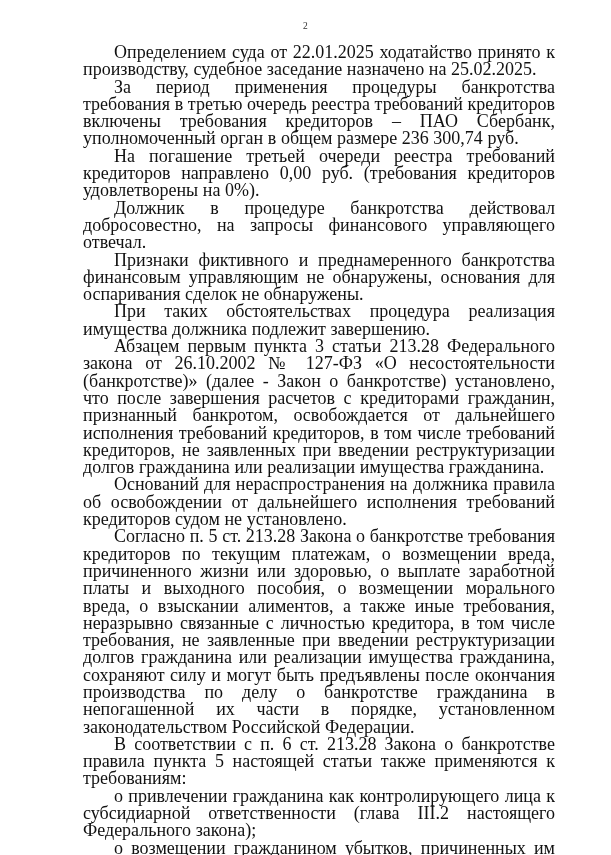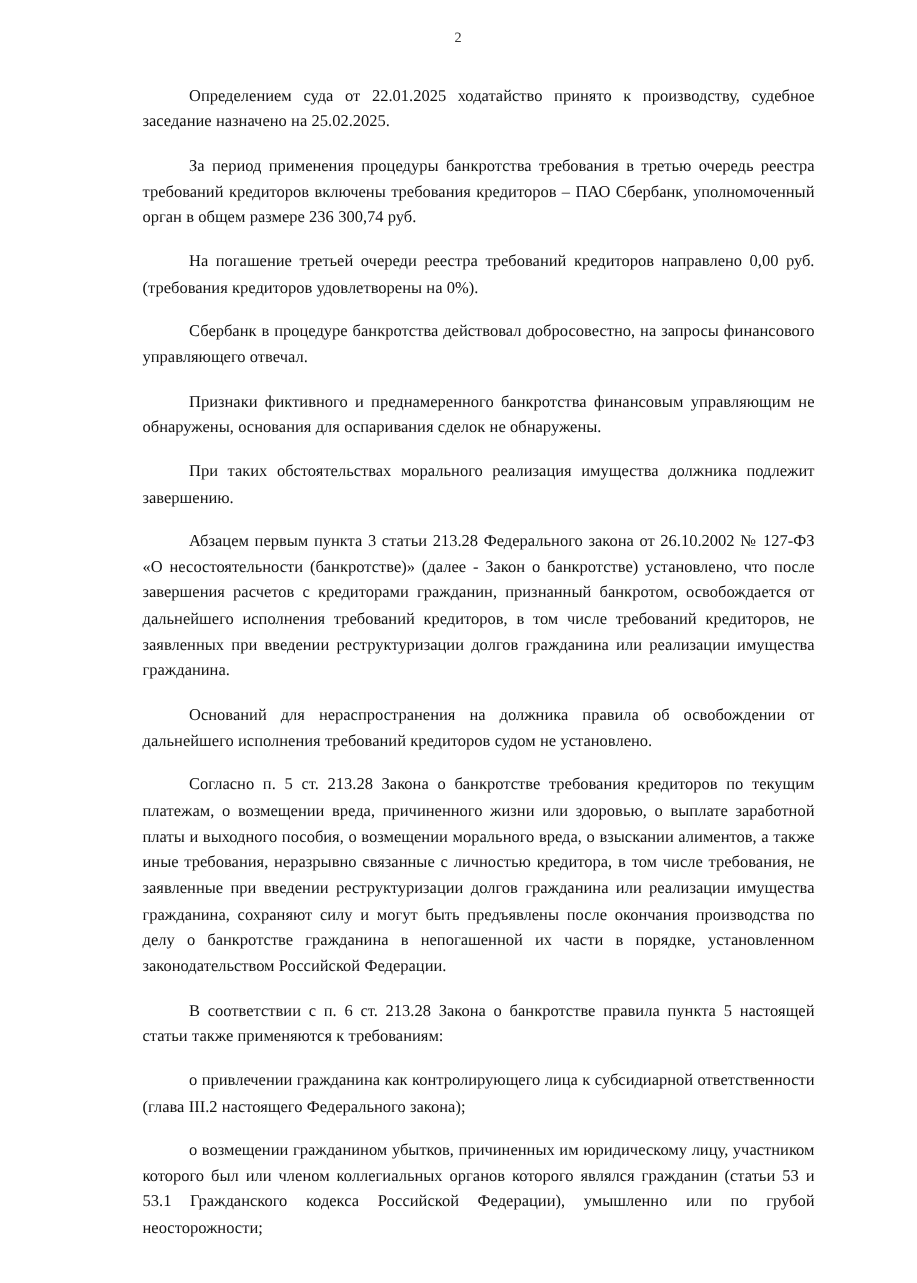--- a/index.html
+++ b/index.html
@@ -31,46 +31,46 @@
     color: #303030;
     letter-spacing: 0.2px;
   }
   #body-text {
     position: absolute;
     top: 44px;
     left: 83px;
     width: 472px;
   }
   p.para {
-    margin: 12px;
+    margin: 0;
     padding: 0;
-    font-size: 11px;
+    font-size: 18px;
     line-height: 17.3px;
     text-align: justify;
     text-justify: inter-word;
     text-indent: 31px;
     color: #111111;
     hyphens: none;
     word-spacing: 0.1px;
   }
 </style>
 </head>
 <body>
 
 <div id="page">
 
   <div class="page-number">2</div>
 
   <div id="body-text">
     <p class="para">Определением суда от 22.01.2025 ходатайство принято к производству, судебное заседание назначено на 25.02.2025.</p>
     <p class="para">За период применения процедуры банкротства требования в третью очередь  реестра требований кредиторов включены требования кредиторов – ПАО Сбербанк, уполномоченный орган в общем размере 236 300,74 руб.</p>
     <p class="para">На погашение третьей очереди реестра требований кредиторов направлено 0,00 руб. (требования кредиторов удовлетворены на 0%).</p>
-    <p class="para">Сбербанк в процедуре банкротства действовал добросовестно, на запросы финансового управляющего отвечал.</p>
+    <p class="para">Должник в процедуре банкротства действовал добросовестно, на запросы финансового управляющего отвечал.</p>
     <p class="para">Признаки фиктивного и преднамеренного банкротства финансовым управляющим не обнаружены, основания для оспаривания сделок не обнаружены.</p>
-    <p class="para">При таких обстоятельствах морального реализация имущества должника подлежит завершению.</p>
+    <p class="para">При таких обстоятельствах процедура реализация имущества должника подлежит завершению.</p>
     <p class="para">Абзацем первым пункта 3 статьи 213.28 Федерального закона от 26.10.2002 № 127-ФЗ «О несостоятельности (банкротстве)» (далее - Закон о банкротстве) установлено, что после завершения расчетов с кредиторами гражданин, признанный банкротом, освобождается от дальнейшего исполнения требований кредиторов, в том числе требований кредиторов, не заявленных при введении реструктуризации долгов гражданина или реализации имущества гражданина.</p>
     <p class="para">Оснований для нераспространения на должника правила об освобождении от дальнейшего исполнения требований кредиторов судом не установлено.</p>
     <p class="para">Согласно п. 5 ст. 213.28 Закона о банкротстве требования кредиторов по текущим платежам, о возмещении вреда, причиненного жизни или здоровью, о выплате заработной платы и выходного пособия, о возмещении морального вреда, о взыскании алиментов, а также иные требования, неразрывно связанные с личностью кредитора, в том числе требования, не заявленные при введении реструктуризации долгов гражданина или реализации имущества гражданина, сохраняют силу и могут быть предъявлены после окончания производства по делу о банкротстве гражданина в непогашенной их части в порядке, установленном законодательством Российской Федерации.</p>
     <p class="para">В соответствии с п. 6 ст. 213.28 Закона о банкротстве правила пункта 5 настоящей статьи также применяются к требованиям:</p>
     <p class="para">о привлечении гражданина как контролирующего лица к субсидиарной ответственности (глава III.2 настоящего Федерального закона);</p>
     <p class="para">о возмещении гражданином убытков, причиненных им юридическому лицу, участником которого был или членом коллегиальных органов которого являлся гражданин (статьи 53 и 53.1 Гражданского кодекса Российской Федерации), умышленно или по грубой неосторожности;</p>
 
   </div>
 
 </div>

